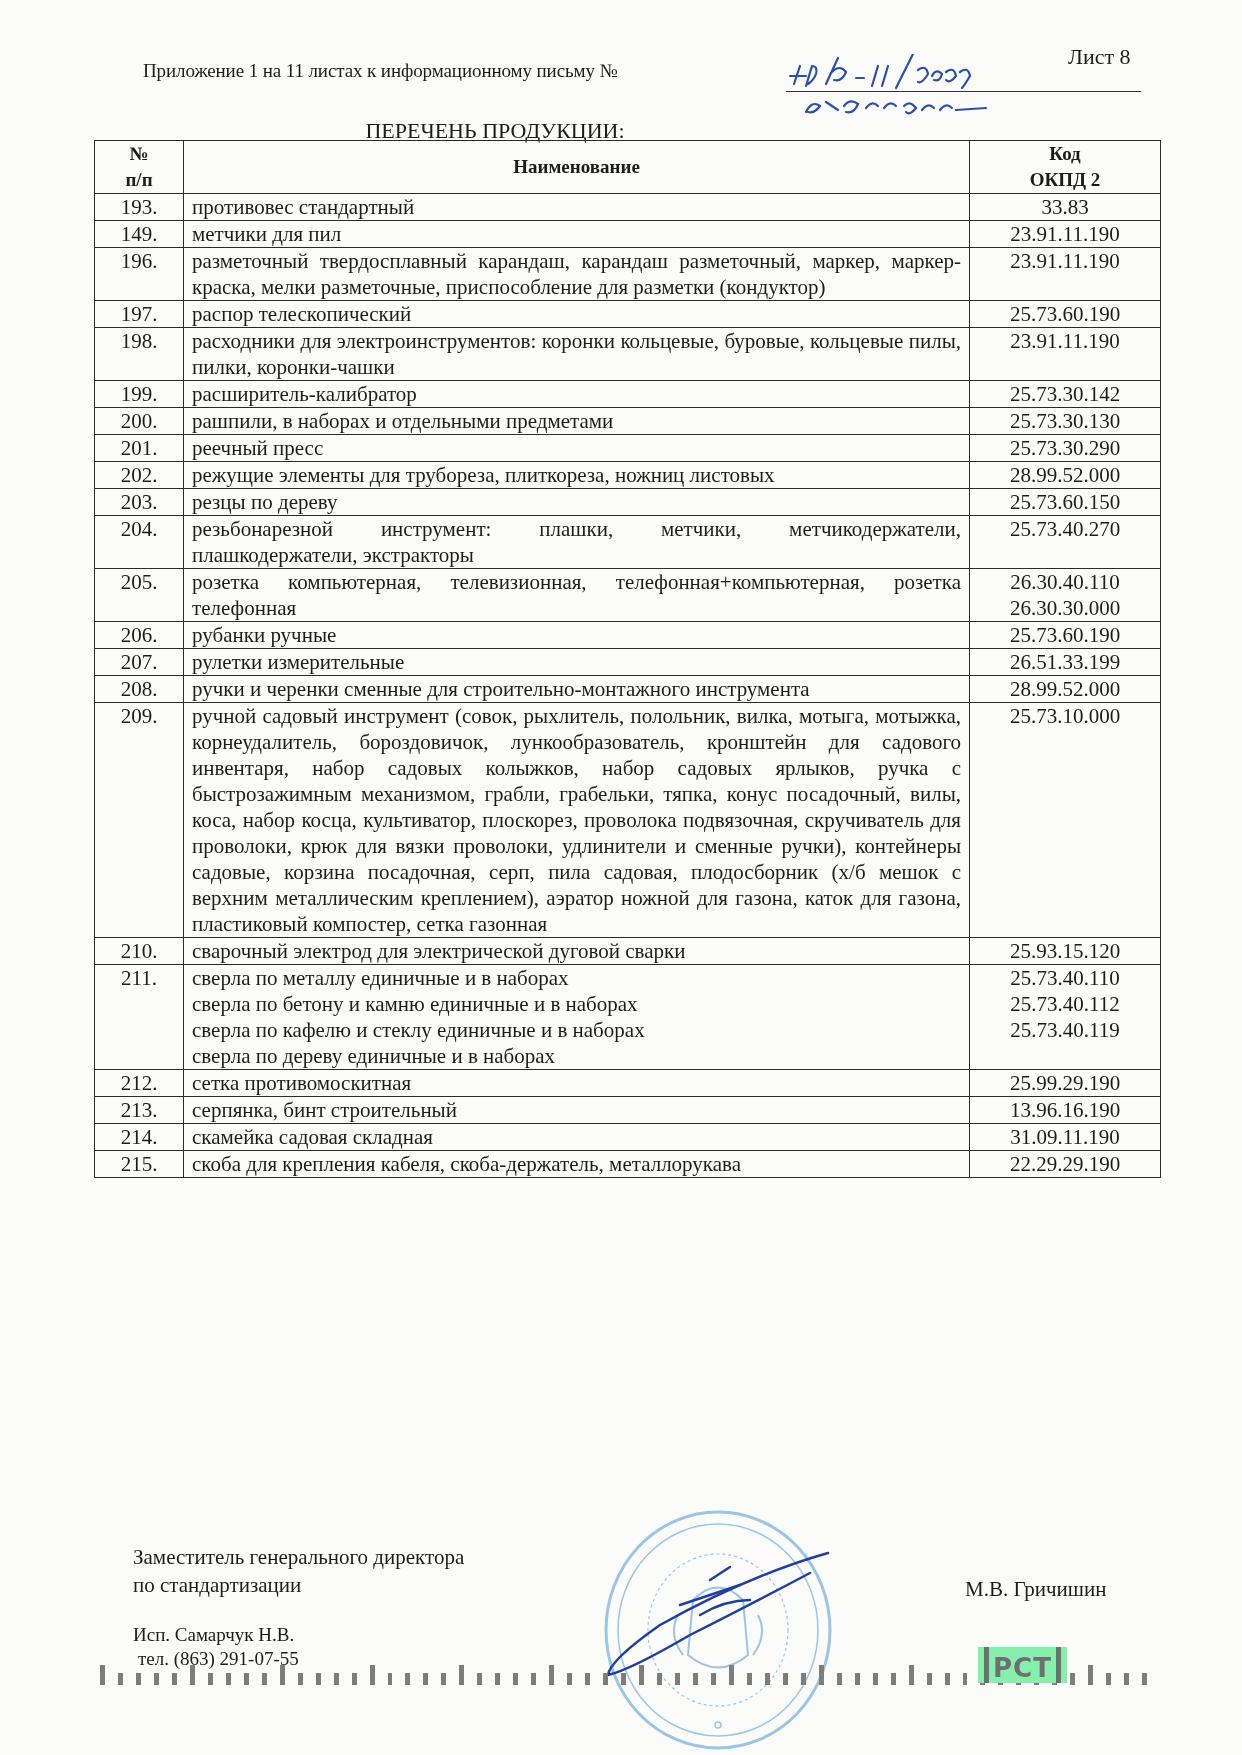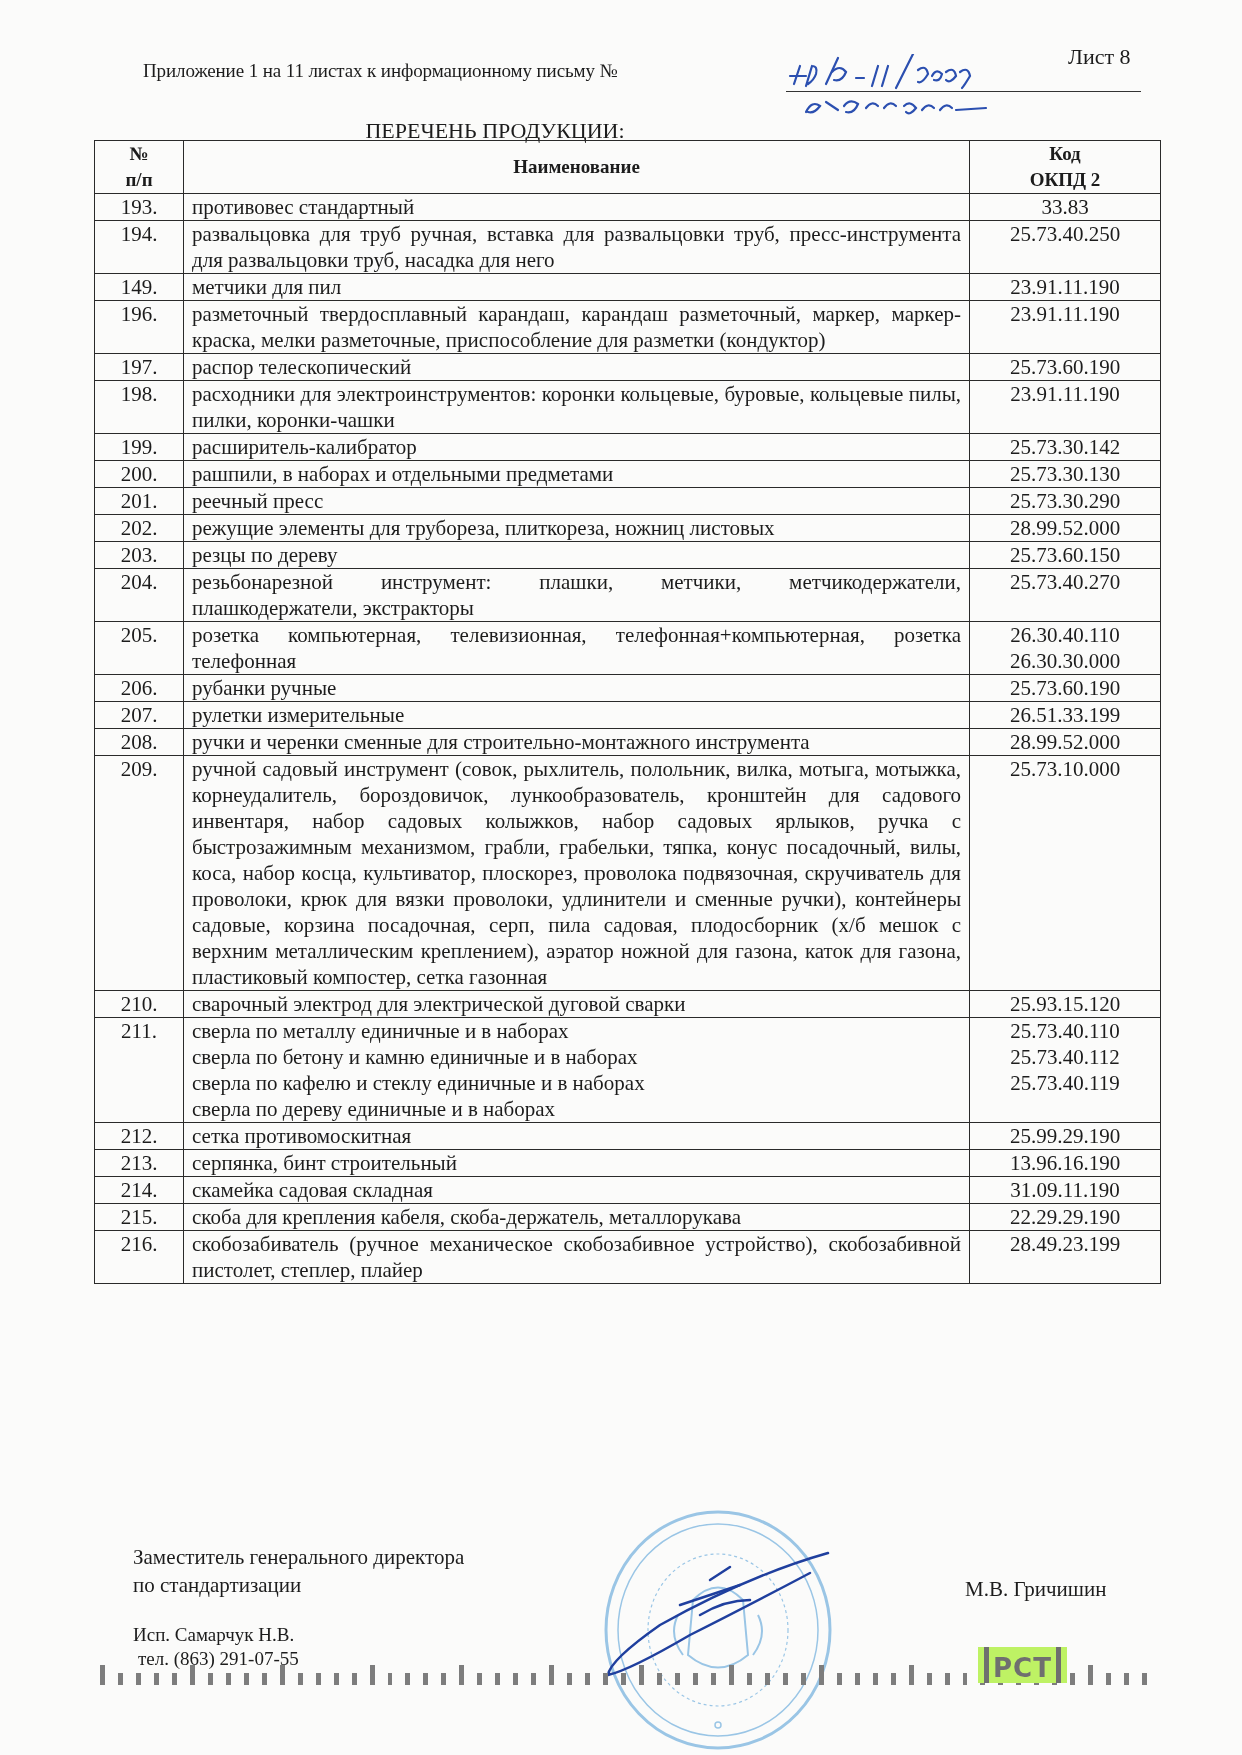--- a/index.html
+++ b/index.html
@@ -83,29 +83,20 @@
       <tr>
         <td class="num">193.</td>
         <td class="name">
           <span class="name-line">противовес стандартный</span>
         </td>
         <td class="code bottom">
           <span class="code-line">33.83</span>
         </td>
       </tr>
       <tr>
-        <td class="num">194.</td>
-        <td class="name">
-          <span class="name-line">развальцовка для труб ручная, вставка для развальцовки труб, пресс-инструмента для развальцовки труб, насадка для него</span>
-        </td>
-        <td class="code">
-          <span class="code-line">25.73.40.250</span>
-        </td>
-      </tr>
-      <tr>
         <td class="num">149.</td>
         <td class="name">
           <span class="name-line">метчики для пил</span>
         </td>
         <td class="code bottom">
           <span class="code-line">23.91.11.190</span>
         </td>
       </tr>
       <tr>
         <td class="num">196.</td>
@@ -284,29 +275,20 @@
           <span class="code-line">31.09.11.190</span>
         </td>
       </tr>
       <tr>
         <td class="num">215.</td>
         <td class="name">
           <span class="name-line">скоба для крепления кабеля, скоба-держатель, металлорукава</span>
         </td>
         <td class="code bottom">
           <span class="code-line">22.29.29.190</span>
-        </td>
-      </tr>
-      <tr>
-        <td class="num">216.</td>
-        <td class="name">
-          <span class="name-line">скобозабиватель (ручное механическое скобозабивное устройство), скобозабивной пистолет, степлер, плайер</span>
-        </td>
-        <td class="code">
-          <span class="code-line">28.49.23.199</span>
         </td>
       </tr>
     </tbody>
 </table>
 
 <svg class="abs stamp" viewBox="0 0 240 250">
   <g fill="none" stroke="#7ab4df" opacity="0.75">
     <ellipse cx="120" cy="125" rx="112" ry="118" stroke-width="3"></ellipse>
     <ellipse cx="120" cy="125" rx="100" ry="106" stroke-width="1.5"></ellipse>
     <ellipse cx="120" cy="125" rx="70" ry="76" stroke-width="1.2" stroke-dasharray="3 3"></ellipse>
@@ -388,15 +370,15 @@
     <span class="bar tall"></span>
     <span class="bar short"></span>
     <span class="bar short"></span>
     <span class="bar short"></span>
     <span class="bar short"></span>
     <span class="bar tall"></span>
     <span class="bar short"></span>
     <span class="bar short"></span>
     <span class="bar short"></span>
   </div>
-<div class="abs rst" style="background:#bef264;padding:0 2px;">
+<div class="abs rst" style="background:#86efac;padding:0 2px;">
   <span class="pipe"></span><span>РСТ</span><span class="pipe"></span>
 </div>
 
 </body></html>

